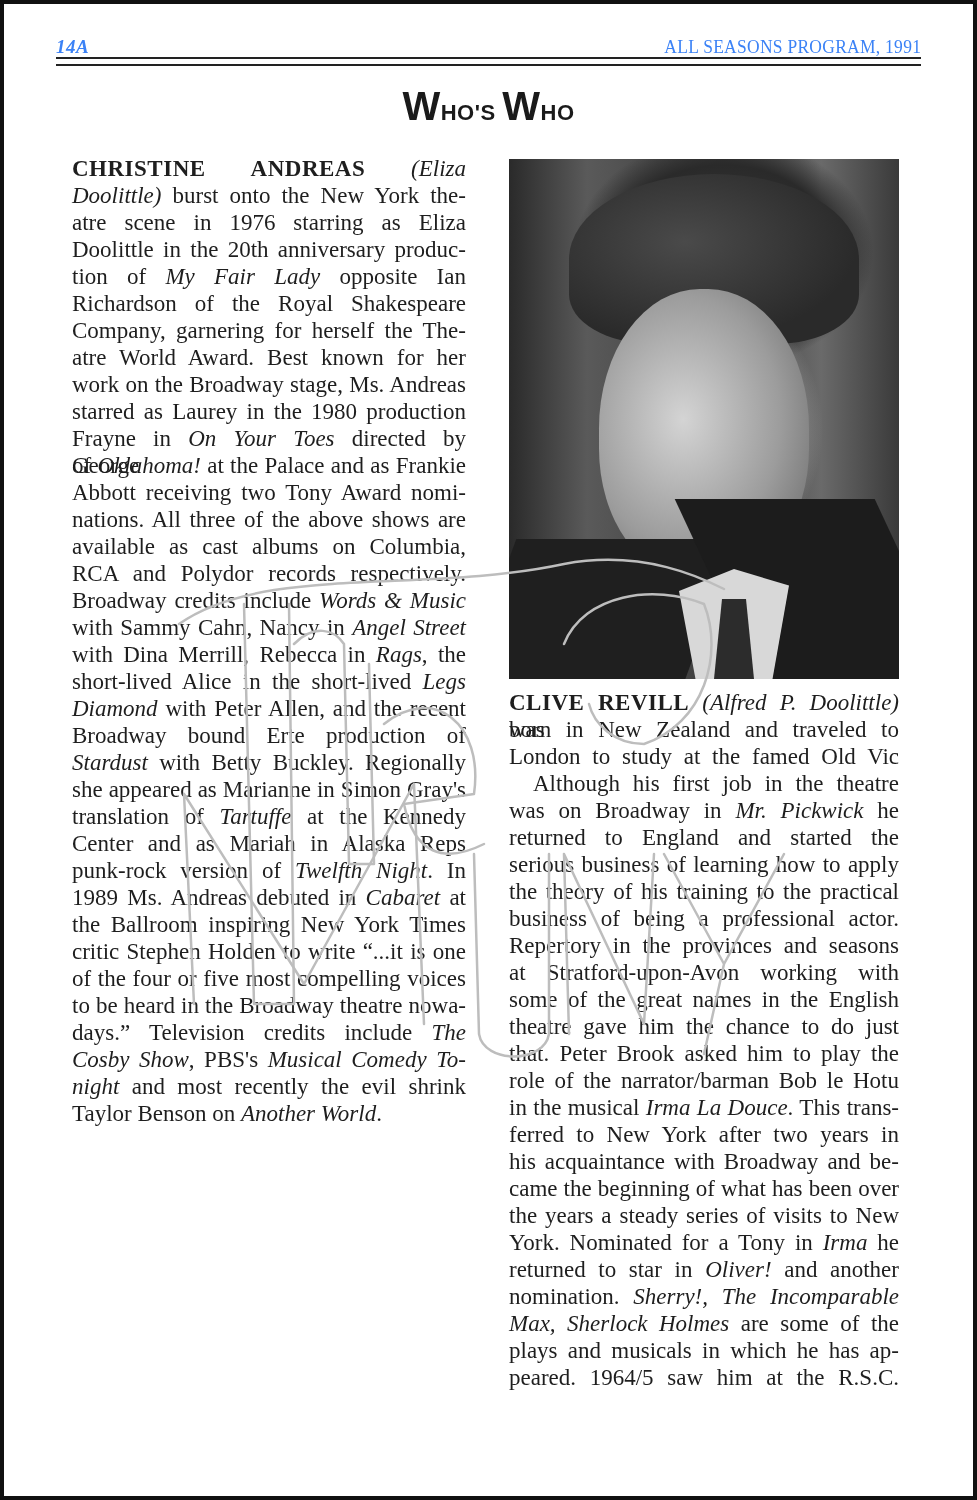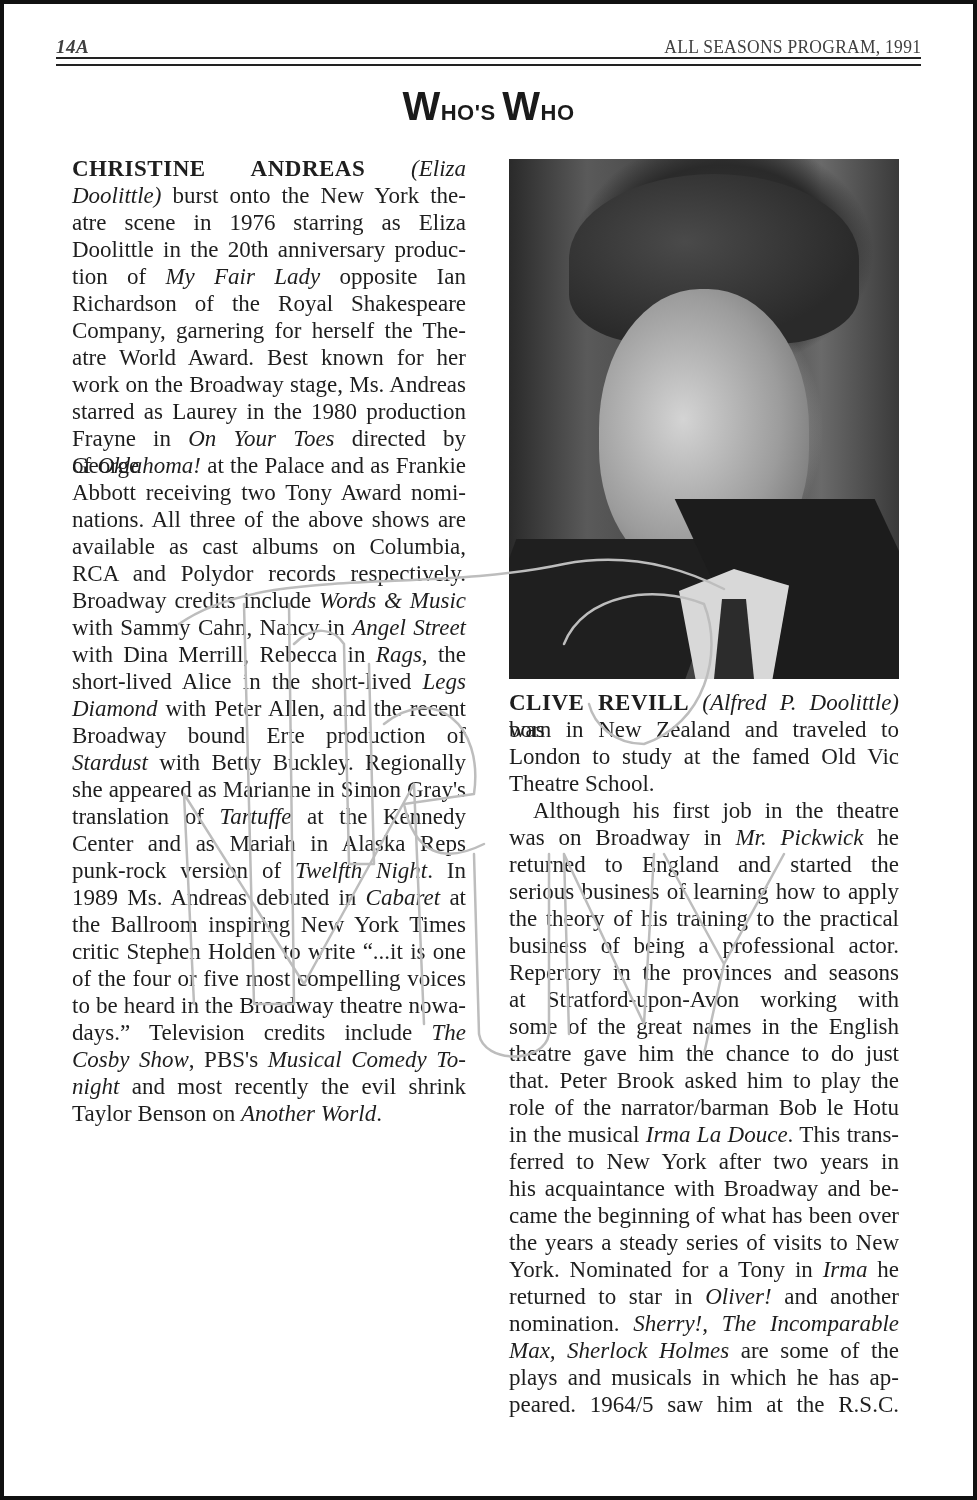--- a/index.html
+++ b/index.html
@@ -3,21 +3,21 @@
 <meta charset="utf-8">
 <style>
   html, body { margin: 0; padding: 0; background: #ffffff; }
   body { width: 977px; height: 1500px; position: relative; overflow: hidden; }
   .page {
     position: absolute; left: 0; top: 0; width: 977px; height: 1500px;
     box-sizing: border-box; border: 4px solid #111; background: #fff;
   }
   .running-head {
     position: absolute; left: 50px; right: 50px; top: 28px; height: 26px;
-    font-family: "Liberation Serif", serif; color: #404040;
+    font-family: "Liberation Serif", serif; color: #3b82f6;
   }
   .folio { position: absolute; left: 2px; top: 4px; font-size: 19px; font-style: italic; font-weight: bold; letter-spacing: 0.5px; }
   .pub { position: absolute; right: 2px; top: 4px; font-size: 19px; letter-spacing: 0.3px; transform: scaleX(0.92); transform-origin: right center; }
   .rule1 { position: absolute; left: 52px; right: 52px; top: 53px; height: 2px; background: #222; }
   .rule2 { position: absolute; left: 52px; right: 52px; top: 60px; height: 2px; background: #222; }
   .title {
     position: absolute; left: 0; right: 0; top: 80px; text-align: center;
     font-family: "Liberation Sans", sans-serif; font-weight: bold; color: #1a1a1a;
     font-size: 40px; letter-spacing: 0.5px;
   }
@@ -111,21 +111,20 @@
     <div class="suit-l"></div>
     <div class="suit-r"></div>
     <div class="collar"></div>
     <div class="tie"></div>
   </div>
 
   <div class="col col-right">
     <span class="line"><span class="b">CLIVE REVILL</span><span class="i"> (Alfred P. Doolittle)</span><span> was</span></span>
     <span class="line"><span>born in New Zealand and traveled to</span></span>
     <span class="line"><span>London to study at the famed Old Vic</span></span>
-    <span class="line last"><span>Theatre School.</span></span>
     <span class="line indent"><span>Although his first job in the theatre</span></span>
     <span class="line"><span>was on Broadway in </span><span class="i">Mr. Pickwick</span><span> he</span></span>
     <span class="line"><span>returned to England and started the</span></span>
     <span class="line"><span>serious business of learning how to apply</span></span>
     <span class="line"><span>the theory of his training to the practical</span></span>
     <span class="line"><span>business of being a professional actor.</span></span>
     <span class="line"><span>Repertory in the provinces and seasons</span></span>
     <span class="line"><span>at Stratford-upon-Avon working with</span></span>
     <span class="line"><span>some of the great names in the English</span></span>
     <span class="line"><span>theatre gave him the chance to do just</span></span>

